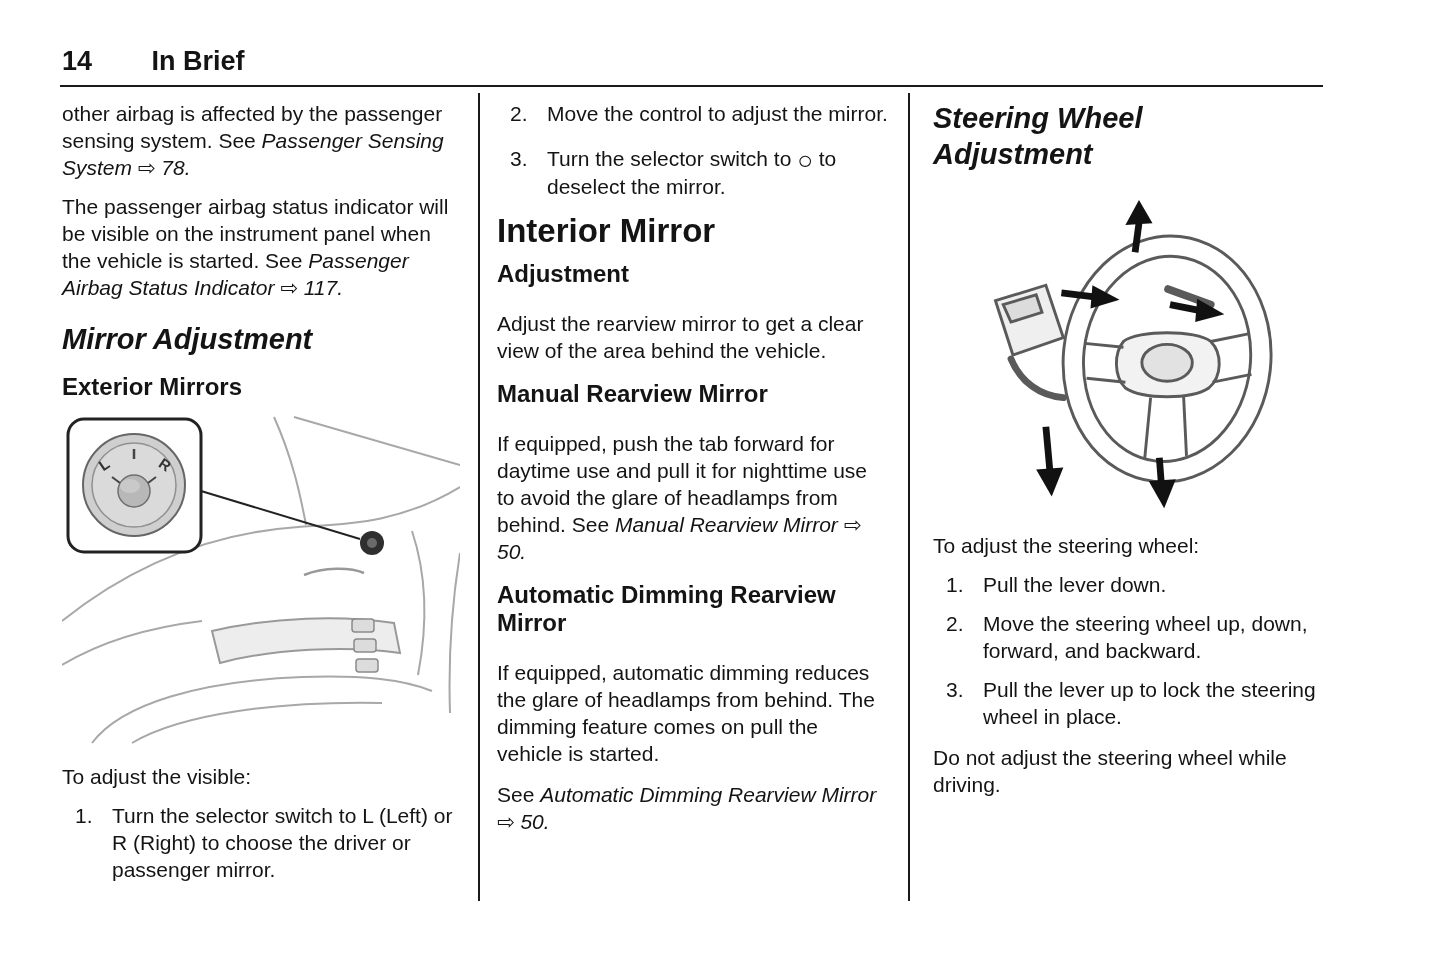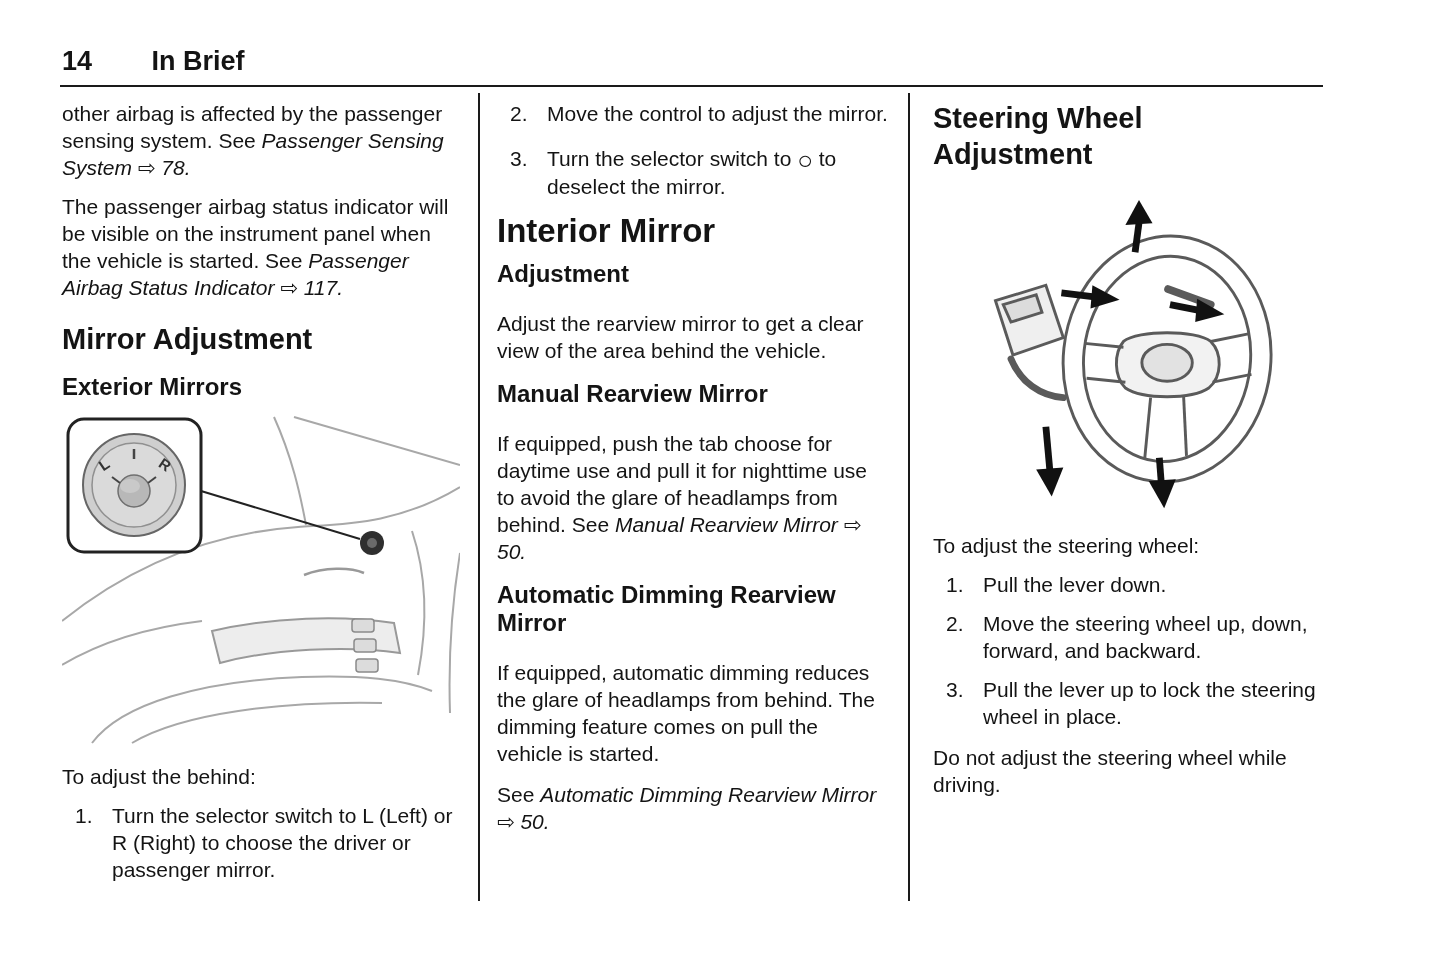--- a/index.html
+++ b/index.html
@@ -20,21 +20,21 @@
   .col { position:absolute; top:100px; font-size:21px; line-height:27px; }
   .col1 { left:62px;  width:401px; }
   .col2 { left:497px; width:392px; }
   .col3 { left:933px; width:392px; }
 
   .mt0{margin-top:0}.mt10{margin-top:22px}.mt12{margin-top:12px}.mt14{margin-top:14px}
   .mt16{margin-top:16px}.mt18{margin-top:18px}.mt20{margin-top:20px}.mt24{margin-top:24px}
   .mb12{margin-bottom:12px}
 
   .ref { font-style:italic; }
-  .h-xl { font-size:29px; line-height:36px; font-weight:bold; }
+  .h-xl { font-size:29px; line-height:36px; font-weight:bold;font-style:italic; }
   .h-lg { font-size:33px; line-height:30px; font-weight:bold; }
   .h-md { font-size:24px; line-height:28px; font-weight:bold; }
   .h-steering { max-width:300px; }
   .h-auto { max-width:350px; }
 
   .li { display:flex; }
   .li .num { flex:0 0 50px; padding-left:13px; }
   .li .txt { flex:1; }
 
   .circle-symbol { font-size:26px; line-height:1; vertical-align:-3px; }
@@ -98,21 +98,21 @@
         <circle cx="72" cy="78" r="16" fill="#b8b8b8" stroke="#6f6f6f" stroke-width="1.5"></circle>
         <ellipse cx="68" cy="73" rx="10" ry="7" fill="#c9c9c9"></ellipse>
         <line x1="72" y1="36" x2="72" y2="46" stroke="#444" stroke-width="2.5"></line>
         <line x1="50" y1="64" x2="58" y2="70" stroke="#444" stroke-width="2"></line>
         <line x1="94" y1="64" x2="86" y2="70" stroke="#444" stroke-width="2"></line>
         <text x="45" y="56" transform="rotate(-34 45 56)" class="knob-label">L</text>
         <text x="100" y="56" transform="rotate(34 100 56)" class="knob-label">R</text>
       </svg>
     </div>
 
-    <p class="mt18">To adjust the behind:</p>
+    <p class="mt18">To adjust the visible:</p>
 
     <div class="li mt12">
       <span class="num">1.</span>
       <span class="txt">Turn the selector switch to L (Left) or R (Right) to choose the driver or passenger mirror.</span>
     </div>
   </div>
 
   <div class="vrule vrule1"></div>
 
   <div class="col col2">
@@ -124,21 +124,21 @@
       <span class="num">3.</span>
       <span class="txt"><span>Turn the selector switch to </span><span class="circle-symbol">○</span><span> to deselect the mirror.</span></span>
     </div>
 
     <h1 class="h-lg mt16">Interior Mirror</h1>
 
     <h3 class="h-md mt14">Adjustment</h3>
     <p class="mt10">Adjust the rearview mirror to get a clear view of the area behind the vehicle.</p>
 
     <h3 class="h-md mt16">Manual Rearview Mirror</h3>
-    <p class="mt10"><span>If equipped, push the tab choose for daytime use and pull it for nighttime use to avoid the glare of headlamps from behind. See </span><span class="ref">Manual Rearview Mirror ⇨ 50.</span></p>
+    <p class="mt10"><span>If equipped, push the tab forward for daytime use and pull it for nighttime use to avoid the glare of headlamps from behind. See </span><span class="ref">Manual Rearview Mirror ⇨ 50.</span></p>
 
     <h3 class="h-md h-auto mt16">Automatic Dimming Rearview Mirror</h3>
     <p class="mt10">If equipped, automatic dimming reduces the glare of headlamps from behind. The dimming feature comes on pull the vehicle is started.</p>
 
     <p class="mt14"><span>See </span><span class="ref">Automatic Dimming Rearview Mirror ⇨ 50.</span></p>
   </div>
 
   <div class="vrule vrule2"></div>
 
   <div class="col col3">

